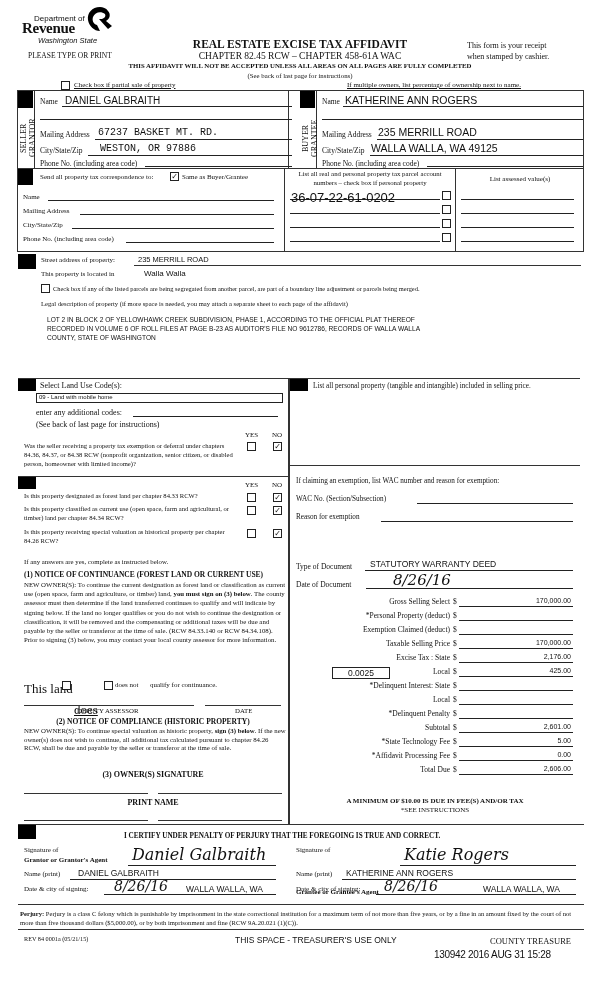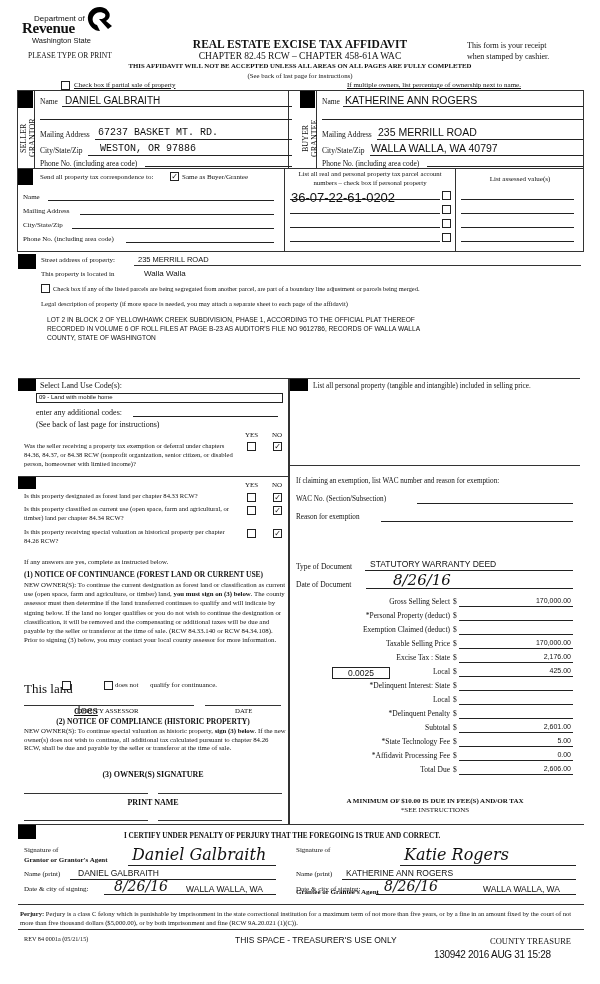--- a/index.html
+++ b/index.html
@@ -19,21 +19,21 @@
   .right { text-align: right; }
   .center { text-align: center; }
   .vert { position: absolute; writing-mode: vertical-rl; transform: rotate(180deg); font-size: 8px; text-align: center; line-height: 9px; }
 </style>
 </head>
 <body>
 
 <div class="abs" style="left:20px;top:6px;width:100px;height:40px;">
   <div class="abs sans" style="left:14px;top:8px;font-size:8px;">Department of</div>
   <div class="abs" style="left:2px;top:14px;font-size:15px;font-weight:bold;letter-spacing:-0.3px;">Revenue</div>
-  <div class="abs sans" style="left:12px;top:30px;font-size:7.5px;">Washington State</div>
+  <div class="abs sans" style="left:18px;top:30px;font-size:7.5px;font-style:italic;">Washington State</div>
   <svg class="abs" style="left:66px;top:0px;" width="28" height="26" viewBox="0 0 28 26">
     <path d="M14 1 C6 1 1 7 2 14 C3 20 8 25 14 25 L11 19 C7 18 6 14 7 11 C9 6 15 5 19 8 C20 10 19 12 16 13 L13 13 L22 23 L26 20 L20 15 C24 13 25 8 22 5 C20 2 17 1 14 1 Z" fill="#000"></path>
   </svg>
 </div>
 
 <div class="abs" style="left:28px;top:51px;font-size:7.5px;">PLEASE TYPE OR PRINT</div>
 <div class="abs b center" style="left:150px;top:38px;width:300px;font-size:11.5px;">REAL ESTATE EXCISE TAX AFFIDAVIT</div>
 <div class="abs center" style="left:150px;top:51px;width:300px;font-size:9.5px;">CHAPTER 82.45 RCW – CHAPTER 458-61A WAC</div>
 <div class="abs" style="left:467px;top:41px;font-size:8px;">This form is your receipt</div>
 <div class="abs" style="left:467px;top:52px;font-size:8px;">when stamped by cashier.</div>
@@ -73,21 +73,21 @@
 </div>
 <div class="abs" style="left:322px;top:97px;font-size:7.5px;">Name</div>
 <div class="line" style="left:343px;top:106px;width:240px;"></div>
 <div class="fill" style="left:345px;top:94px;font-size:10.5px;">KATHERINE ANN ROGERS</div>
 <div class="line" style="left:322px;top:119px;width:261px;"></div>
 <div class="abs" style="left:322px;top:130px;font-size:7.5px;">Mailing Address</div>
 <div class="line" style="left:377px;top:139px;width:206px;"></div>
 <div class="fill" style="left:378px;top:126px;font-size:10.5px;">235 MERRILL ROAD</div>
 <div class="abs" style="left:322px;top:146px;font-size:7.5px;">City/State/Zip</div>
 <div class="line" style="left:370px;top:155px;width:213px;"></div>
-<div class="fill" style="left:371px;top:142px;font-size:10.5px;">WALLA WALLA, WA  40797</div>
+<div class="fill" style="left:371px;top:142px;font-size:10.5px;">WALLA WALLA, WA  49125</div>
 <div class="abs" style="left:322px;top:159px;font-size:7.5px;">Phone No. (including area code)</div>
 <div class="line" style="left:427px;top:166px;width:156px;"></div>
 
 <div class="blk" style="left:18px;top:169px;width:15px;height:16px;"></div>
 <div class="abs" style="left:40px;top:173px;font-size:7px;">Send all property tax correspondence to:</div>
 <div class="cb" style="left:170px;top:172px;">✓</div>
 <div class="abs" style="left:182px;top:173px;font-size:7px;text-align:right;">Same as Buyer/Grantee</div>
 
 <div class="abs" style="left:23px;top:193px;font-size:7px;">Name</div>
 <div class="line" style="left:48px;top:200px;width:226px;"></div>

